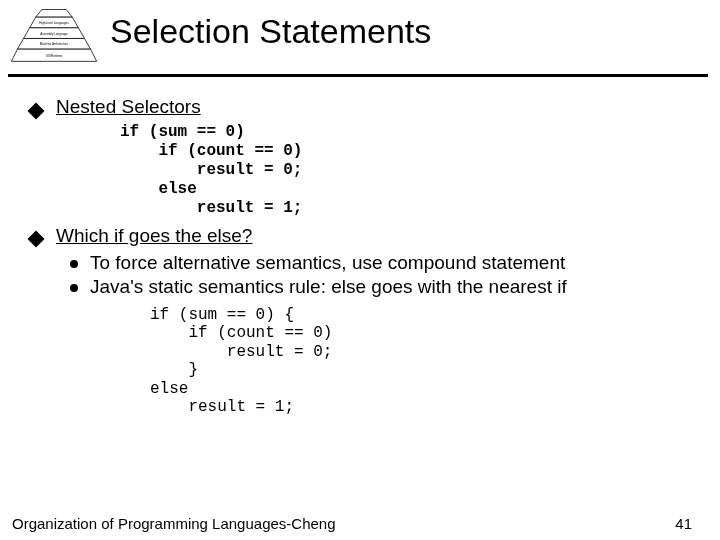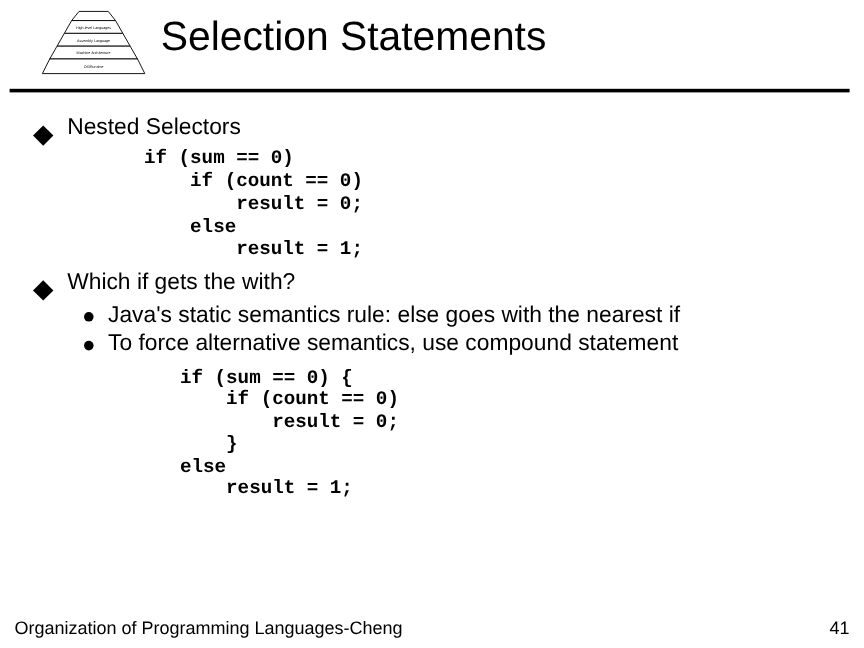--- a/index.html
+++ b/index.html
@@ -9,21 +9,20 @@
     background: #fff;
     font-family: Arial, Helvetica, sans-serif;
     color: #000;
     position: relative;
     overflow: hidden;
   }
   .header {
     display: flex;
     align-items: flex-start;
     padding: 8px 0 0 8px;
-    margin-left: 24px;
   }
   .pyramid {
     width: 92px;
     height: 64px;
     margin-right: 10px;
     flex-shrink: 0;
   }
   .pyramid svg { width: 100%; height: 100%; }
   .title {
     font-size: 34px;
@@ -35,22 +34,23 @@
     border-top: 3px solid #000;
     margin: 2px 12px 0 8px;
   }
   .content {
     padding: 18px 18px 0 30px;
     font-size: 19px;
     line-height: 1.28;
   }
   .bullet-row {
     display: flex;
-    align-items: flex-end;
+    align-items: center;
     margin-bottom: 2px;
+    text-decoration: underline;
   }
   .diamond {
     width: 12px; height: 12px;
     background: #000;
     transform: rotate(45deg);
     margin: 7px 14px 0 0;
     flex-shrink: 0;
   }
   .sub-list {
     margin-left: 40px;
@@ -70,31 +70,31 @@
   pre.code {
     font-family: "Courier New", Courier, monospace;
     font-weight: bold;
     font-size: 16px;
     line-height: 1.18;
     white-space: pre;
     margin: 4px 0 6px 90px;
   }
   pre.code2 {
     font-family: "Courier New", Courier, monospace;
-    font-weight: bold;
+    font-weight: normal;
     font-size: 16px;
     line-height: 1.16;
     white-space: pre;
     margin: 6px 0 0 120px;
   }
   .footer {
     position: absolute;
     bottom: 8px;
     left: 12px;
-    right: 12px;
+    right: 28px;
     font-size: 15px;
     display: flex;
     justify-content: space-between;
     gap: 23px;
   }
 </style>
 </head>
 <body>
 
 <div class="header">
@@ -128,31 +128,31 @@
   </div>
 
   <pre class="code">if (sum == 0)
     if (count == 0)
         result = 0;
     else
         result = 1;</pre>
 
   <div class="bullet-row">
     <div class="diamond"></div>
-    <div>Which if gets the with?</div>
+    <div>Which if goes the else?</div>
   </div>
 
   <div class="sub-list">
     <div class="sub-row">
       <div class="dot"></div>
-      <div>Java's static semantics rule: else goes with the nearest if</div>
+      <div>To force alternative semantics, use compound statement</div>
     </div>
     <div class="sub-row">
       <div class="dot"></div>
-      <div>To force alternative semantics, use compound statement</div>
+      <div>Java's static semantics rule: else goes with the nearest if</div>
     </div>
   </div>
 
   <pre class="code2">if (sum == 0) {
     if (count == 0)
         result = 0;
     }
 else
     result = 1;</pre>
 

